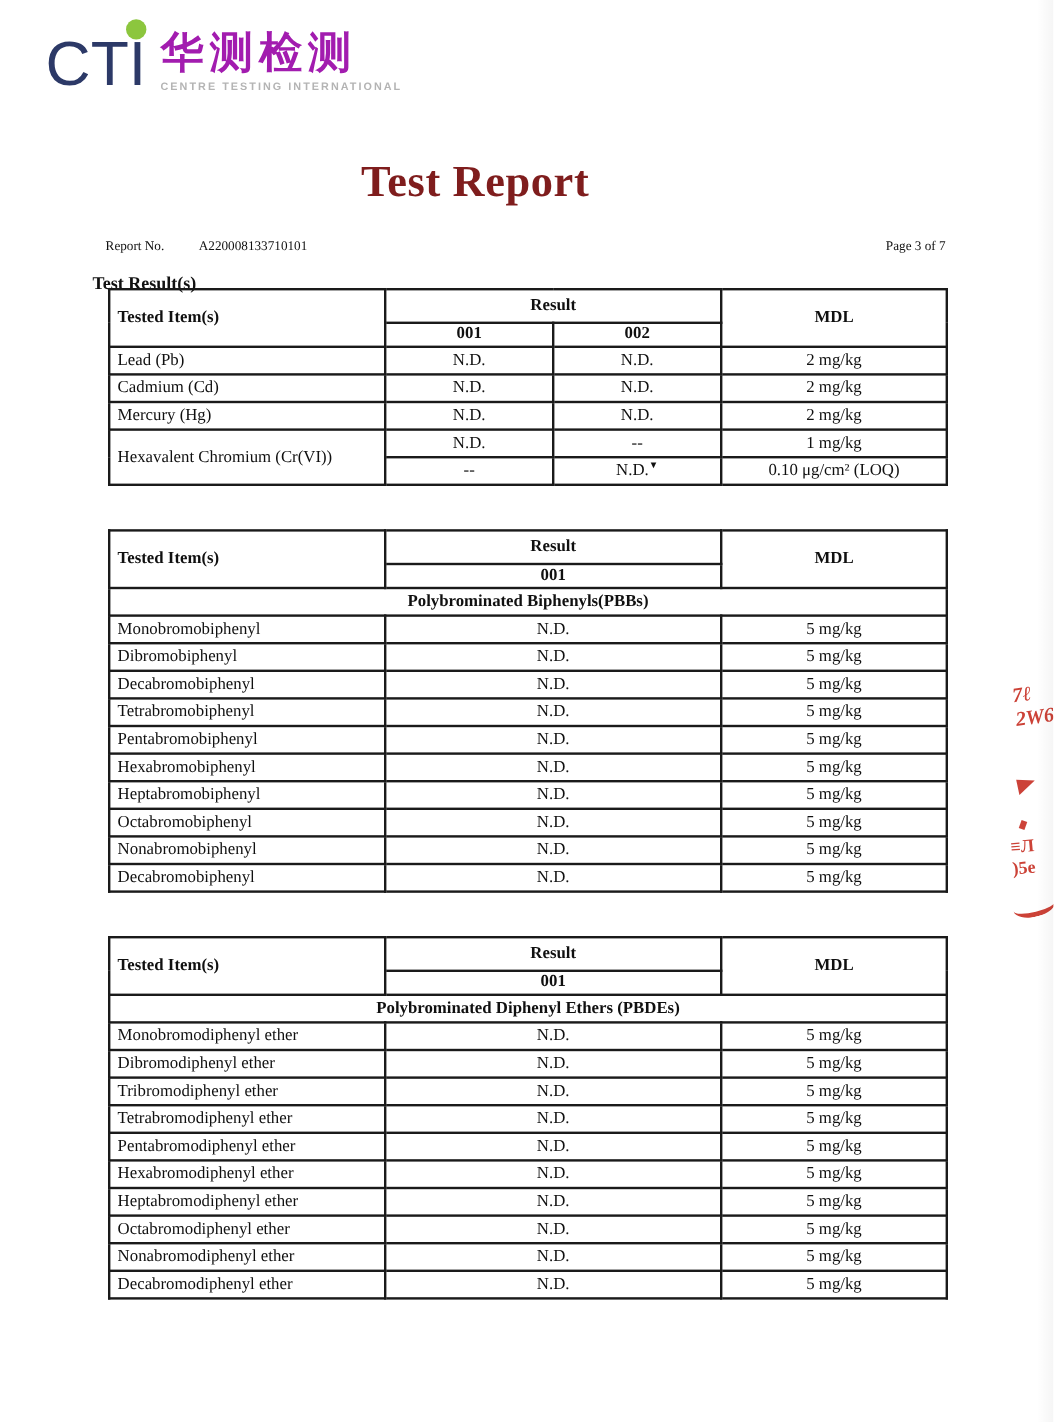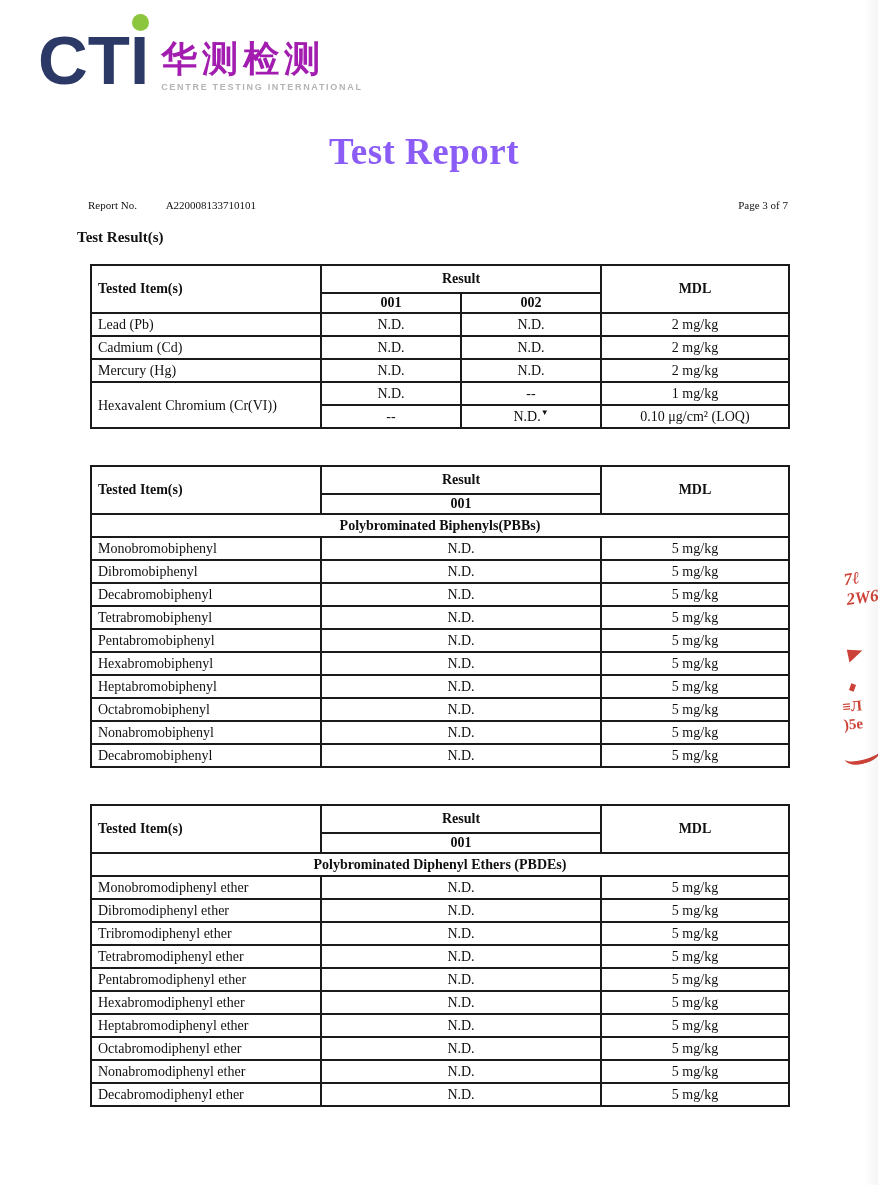--- a/index.html
+++ b/index.html
@@ -9,41 +9,41 @@
   }
   .scan-edge {
     position:absolute; top:0; right:0; width:14px; height:100%;
     background:linear-gradient(to right, rgba(0,0,0,0), rgba(0,0,0,0.04));
   }
 
   
   .logo { position:absolute; left:38px; top:26px; display:flex; align-items:flex-end; }
   .cti-wrap { position:relative; }
   .cti-text {
-    font-family:"Liberation Sans", sans-serif; font-weight:700; font-size:69px;
+    font-family:"Liberation Sans", sans-serif; font-weight:400; font-size:52px;
     line-height:1; color:#2c3967; letter-spacing:0px;
   }
   .cti-dot { position:absolute; right:0px; top:-12px; width:17px; height:17px; border-radius:50%; background:#8cc63e; }
   .logo-cn { margin-left:12px; padding-bottom:3px; font-family:"Liberation Sans", sans-serif; }
   .cn-text { font-size:36px; line-height:1; color:#a21caf; font-weight:700; letter-spacing:5px; }
   .cn-sub  { font-size:9px; color:#b4b4b4; font-weight:700; letter-spacing:1.7px; margin-top:5px; }
 
   
   .report-title {
     position:absolute; top:130px; left:0; width:792px; margin:0;
-    text-align:center; font-size:37px; font-weight:bold; letter-spacing:0.5px; color:#8b5cf6;padding-left:28px;
+    text-align:center; font-size:37px; font-weight:bold; letter-spacing:0.5px; color:#7f1d1d;
   }
   .meta { position:absolute; top:199px; left:88px; width:700px; font-size:11px; }
   .meta .label { }
   .meta .value { margin-left:26px; }
   .meta .pageno { float:right;font-family:Liberation Serif, serif; }
   .section-heading { position:absolute; top:229px; left:77px; font-size:15px; font-weight:bold; }
 
   
-  #tables-root { position:absolute; top:264px; left:90px; width:700px; }
+  #tables-root { position:absolute; top:240px; left:90px; width:700px; }
   table.results-table {
     border-collapse:collapse; table-layout:fixed; width:700px;
     font-family:"Liberation Serif", serif; font-size:14px; color:#101010;
   }
   table.results-table + table.results-table { margin-top:36px; }
   .results-table th, .results-table td { border:2px solid #1a1a1a; overflow:hidden; }
   .results-table thead th { font-weight:bold; text-align:center; }
   .results-table tr.h1 th { padding:5px 6px; }
   .results-table tr.h2 th { padding:1px 6px; }
   .results-table th.c-item { text-align:left; padding-left:8px; }

